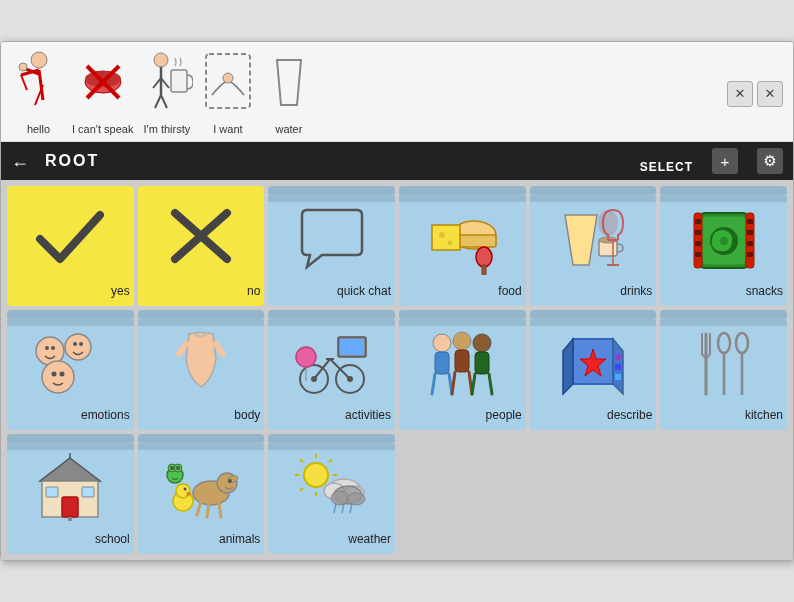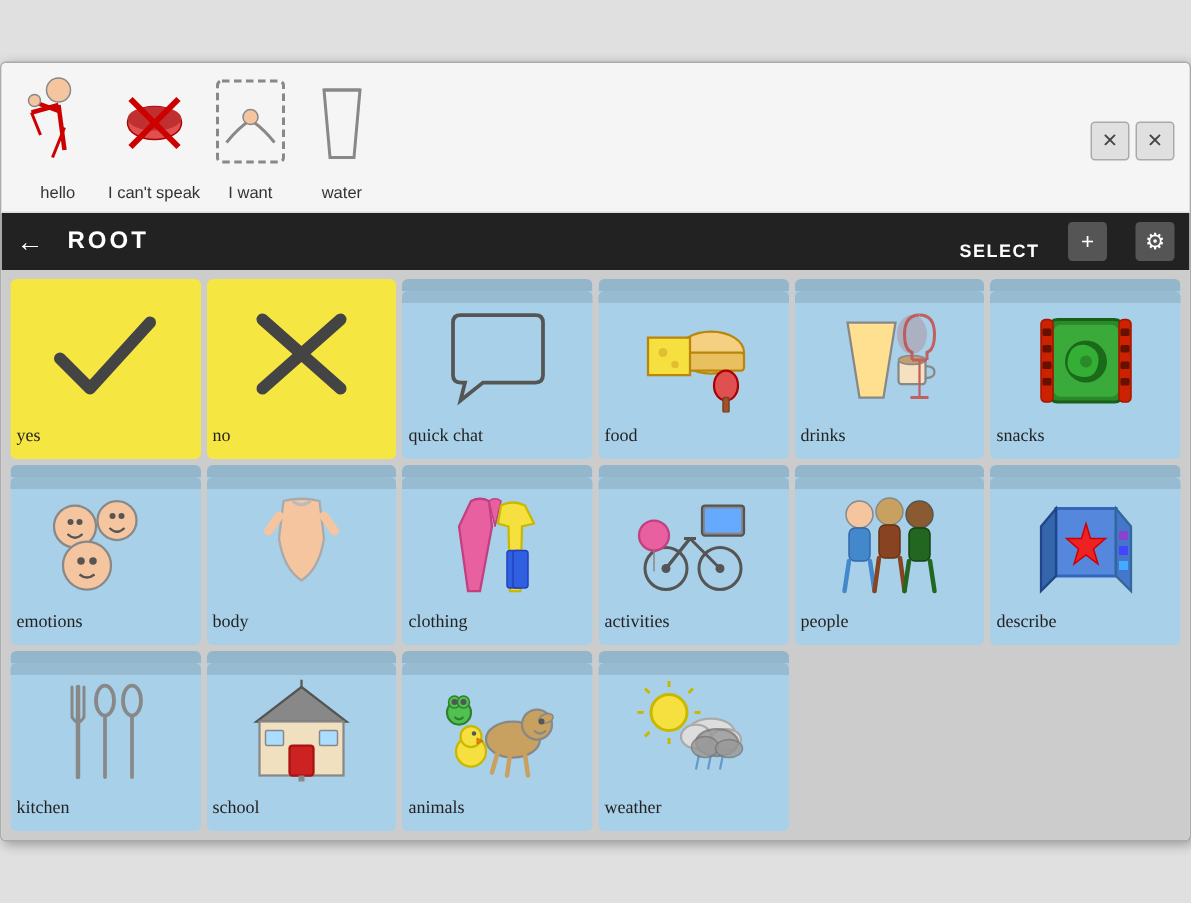--- a/index.html
+++ b/index.html
@@ -129,27 +129,26 @@
       padding: 6px;
       background: #ccc;
       overflow-y: auto;
       max-height: 460px;
     }
     .grid-cell {
       background: #a8d0e8;
       border-radius: 4px;
       display: flex;
       flex-direction: column;
-      align-items: flex-start;
+      align-items: flex-end;
       justify-content: flex-end;
       padding: 6px 4px 8px 4px;
       cursor: pointer;
       min-height: 120px;
       position: relative;
-      font-family: Liberation Serif, serif;
     }
     .grid-cell.yellow {
       background: #f5e642;
     }
     
     .grid-cell.folder::before {
       content: '';
       position: absolute;
       top: 0;
       left: 0;
@@ -217,20 +216,39 @@
             <ellipse cx="26" cy="32" rx="18" ry="11" fill="#e05050" stroke="#a00" stroke-width="1"></ellipse>
             <ellipse cx="26" cy="29" rx="18" ry="8" fill="#c03030"></ellipse>
 
             <line x1="10" y1="16" x2="42" y2="48" stroke="#c00" stroke-width="4"></line>
             <line x1="42" y1="16" x2="10" y2="48" stroke="#c00" stroke-width="4"></line>
           </svg>
         </div>
         <span class="label">I can't speak</span>
       </div>
 
+      <div class="top-icon-item">
+        <div class="icon-area">
+          <svg width="52" height="62" viewBox="0 0 52 62">
+            <circle cx="20" cy="10" r="7" fill="#f5c5a0" stroke="#888" stroke-width="1"></circle>
+            <line x1="20" y1="17" x2="20" y2="45" stroke="#555" stroke-width="2.5"></line>
+            <line x1="20" y1="28" x2="12" y2="38" stroke="#555" stroke-width="2"></line>
+            <line x1="20" y1="28" x2="28" y2="38" stroke="#555" stroke-width="2"></line>
+            <line x1="20" y1="45" x2="14" y2="58" stroke="#555" stroke-width="2"></line>
+            <line x1="20" y1="45" x2="26" y2="58" stroke="#555" stroke-width="2"></line>
+
+            <rect x="30" y="20" width="16" height="22" rx="2" fill="#f0f0f0" stroke="#888" stroke-width="1.5"></rect>
+            <path d="M46,25 Q52,25 52,32 Q52,39 46,39" fill="none" stroke="#888" stroke-width="1.5"></path>
+
+            <path d="M34,16 Q36,12 34,8" fill="none" stroke="#aaa" stroke-width="1.5"></path>
+            <path d="M39,16 Q41,12 39,8" fill="none" stroke="#aaa" stroke-width="1.5"></path>
+          </svg>
+        </div>
+        <span class="label">I'm thirsty</span>
+      </div>
 
       <div class="top-icon-item">
         <div class="icon-area">
           <svg width="52" height="62" viewBox="0 0 52 62">
 
             <rect x="4" y="4" width="44" height="54" rx="3" fill="none" stroke="#888" stroke-width="2" stroke-dasharray="5,3"></rect>
 
             <path d="M10,45 Q18,35 26,30 Q34,35 42,45" fill="none" stroke="#888" stroke-width="2"></path>
             <circle cx="26" cy="28" r="5" fill="#f5c5a0" stroke="#888" stroke-width="1"></circle>
           </svg>
@@ -390,35 +408,20 @@
 
           <path d="M34,5 Q40,10 46,5" fill="none" stroke="#bbb" stroke-width="2"></path>
 
           <line x1="25" y1="15" x2="18" y2="25" stroke="#f5c5a0" stroke-width="6" stroke-linecap="round"></line>
           <line x1="55" y1="15" x2="62" y2="25" stroke="#f5c5a0" stroke-width="6" stroke-linecap="round"></line>
         </svg>
       </div>
       <span class="cell-label">body</span>
     </div>
 
-    <div class="grid-cell folder">
-      <div class="cell-icon">
-        <svg width="80" height="70" viewBox="0 0 80 70">
-
-          <path d="M22,5 Q28,2 34,5 L36,22 L28,65 L20,65 L14,22 Z" fill="#e860a0" stroke="#c04080" stroke-width="1.5"></path>
-          <path d="M34,5 Q38,2 42,5 L38,22 Z" fill="#e860a0" stroke="#c04080" stroke-width="1"></path>
-
-          <path d="M42,8 Q50,4 58,8 L64,20 L56,22 L55,65 L48,65 L47,22 L40,20 Z" fill="#f5e040" stroke="#c8b800" stroke-width="1.5"></path>
-
-          <rect x="46" y="38" width="10" height="25" rx="2" fill="#3060e0" stroke="#2040c0" stroke-width="1"></rect>
-          <rect x="50" y="38" width="10" height="25" rx="2" fill="#3060e0" stroke="#2040c0" stroke-width="1"></rect>
-        </svg>
-      </div>
-      <span class="cell-label">clothing</span>
-    </div>
 
     <div class="grid-cell folder">
       <div class="cell-icon">
         <svg width="80" height="70" viewBox="0 0 80 70">
 
           <circle cx="22" cy="50" r="14" fill="none" stroke="#555" stroke-width="2"></circle>
           <circle cx="58" cy="50" r="14" fill="none" stroke="#555" stroke-width="2"></circle>
           <circle cx="22" cy="50" r="3" fill="#555"></circle>
           <circle cx="58" cy="50" r="3" fill="#555"></circle>
           <line x1="22" y1="50" x2="38" y2="30" stroke="#555" stroke-width="2"></line>

